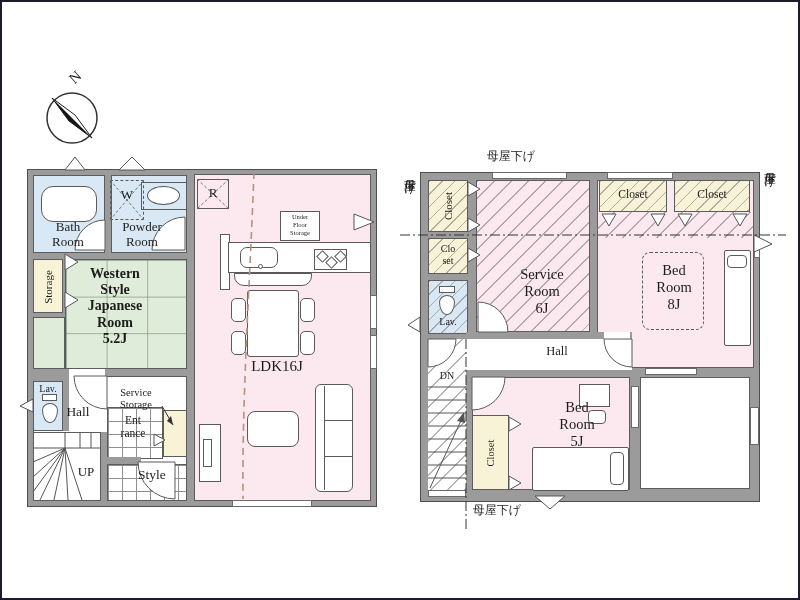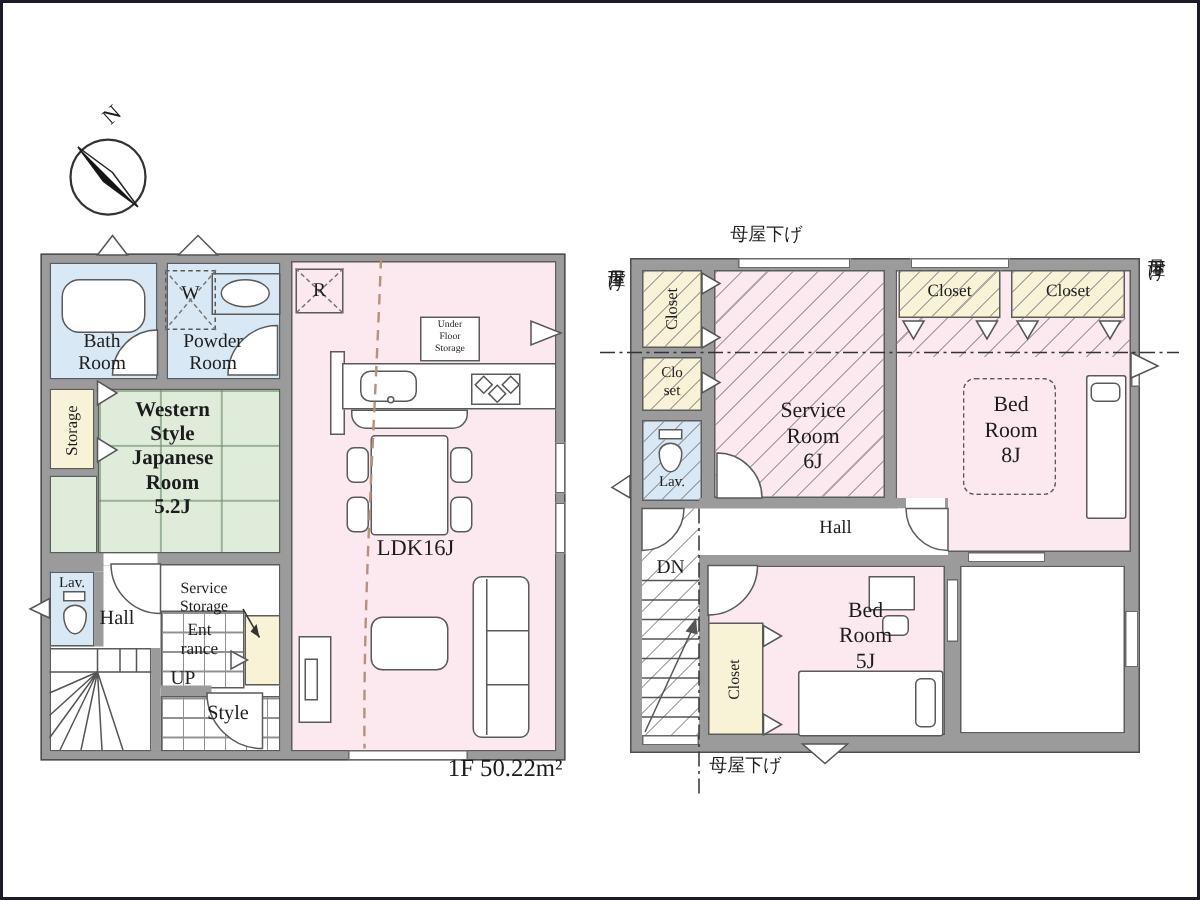--- a/index.html
+++ b/index.html
@@ -214,49 +214,48 @@
 Room</div>
   <div class="lbl" style="left:108px;top:185px;width:34px;">W</div>
   <div class="vlbl" style="left:46px;top:285px;">Storage</div>
   <div class="lbl" style="left:58px;top:264px;width:110px;font-size:14px;font-weight:bold;">Western
 Style
 Japanese
 Room
 5.2J</div>
   <div class="lbl" style="left:31px;top:381px;width:30px;font-size:10px;">Lav.</div>
   <div class="lbl" style="left:56px;top:402px;width:40px;font-size:13.5px;">Hall</div>
-  <div class="lbl" style="left:68px;top:442px;width:32px;margin-left:36px;">UP</div>
+  <div class="lbl" style="left:68px;top:462px;width:32px;">UP</div>
   <div class="lbl" style="left:100px;top:385px;width:68px;font-size:10.5px;">Service
 Storage</div>
   <div class="lbl" style="left:107px;top:412px;width:48px;font-size:11.5px;">Ent
 rance</div>
   <div class="lbl" style="left:120px;top:465px;width:60px;font-size:13.5px;">Style</div>
   <div class="lbl" style="left:225px;top:356px;width:100px;font-size:15px;">LDK16J</div>
   <div class="lbl" style="left:195px;top:183px;width:32px;">R</div>
   <div class="lbl" style="left:278px;top:211px;width:40px;font-size:6.5px;line-height:1.25;">Under
 Floor
 Storage</div>
-  <div class="lbl right" style="left:233px;top:500px;width:140px;font-size:16.5px;">1F 50.22m²</div>
 
   <div class="lbl" style="left:466px;top:148px;width:86px;font-size:12px;">母屋下げ</div>
   <div class="jvert" style="left:400px;top:168px;">母屋下げ</div>
   <div class="jvert" style="left:760px;top:161px;">母屋下げ</div>
   <div class="lbl" style="left:452px;top:502px;width:86px;font-size:12px;">母屋下げ</div>
   <div class="vlbl" style="left:446px;top:204px;">Closet</div>
   <div class="lbl" style="left:426px;top:241px;width:40px;font-size:10px;">Clo
 set</div>
   <div class="lbl" style="left:428px;top:314px;width:36px;font-size:10px;">Lav.</div>
   <div class="lbl" style="left:494px;top:264px;width:92px;font-size:14.5px;">Service
 Room
 6J</div>
   <div class="lbl" style="left:597px;top:186px;width:68px;font-size:11.5px;">Closet</div>
   <div class="lbl" style="left:672px;top:186px;width:76px;font-size:11.5px;">Closet</div>
   <div class="lbl" style="left:641px;top:260px;width:62px;font-size:14.5px;">Bed
 Room
 8J</div>
   <div class="lbl" style="left:530px;top:342px;width:50px;font-size:12.5px;">Hall</div>
-  <div class="lbl" style="left:430px;top:368px;width:30px;font-size:13px;">DN</div>
+  <div class="lbl" style="left:430px;top:368px;width:30px;font-size:10px;">DN</div>
   <div class="vlbl" style="left:488px;top:451px;font-size:10.5px;">Closet</div>
   <div class="lbl" style="left:544px;top:397px;width:62px;font-size:14.5px;">Bed
 Room
 5J</div>
 
 </div>
 
 </body></html>

